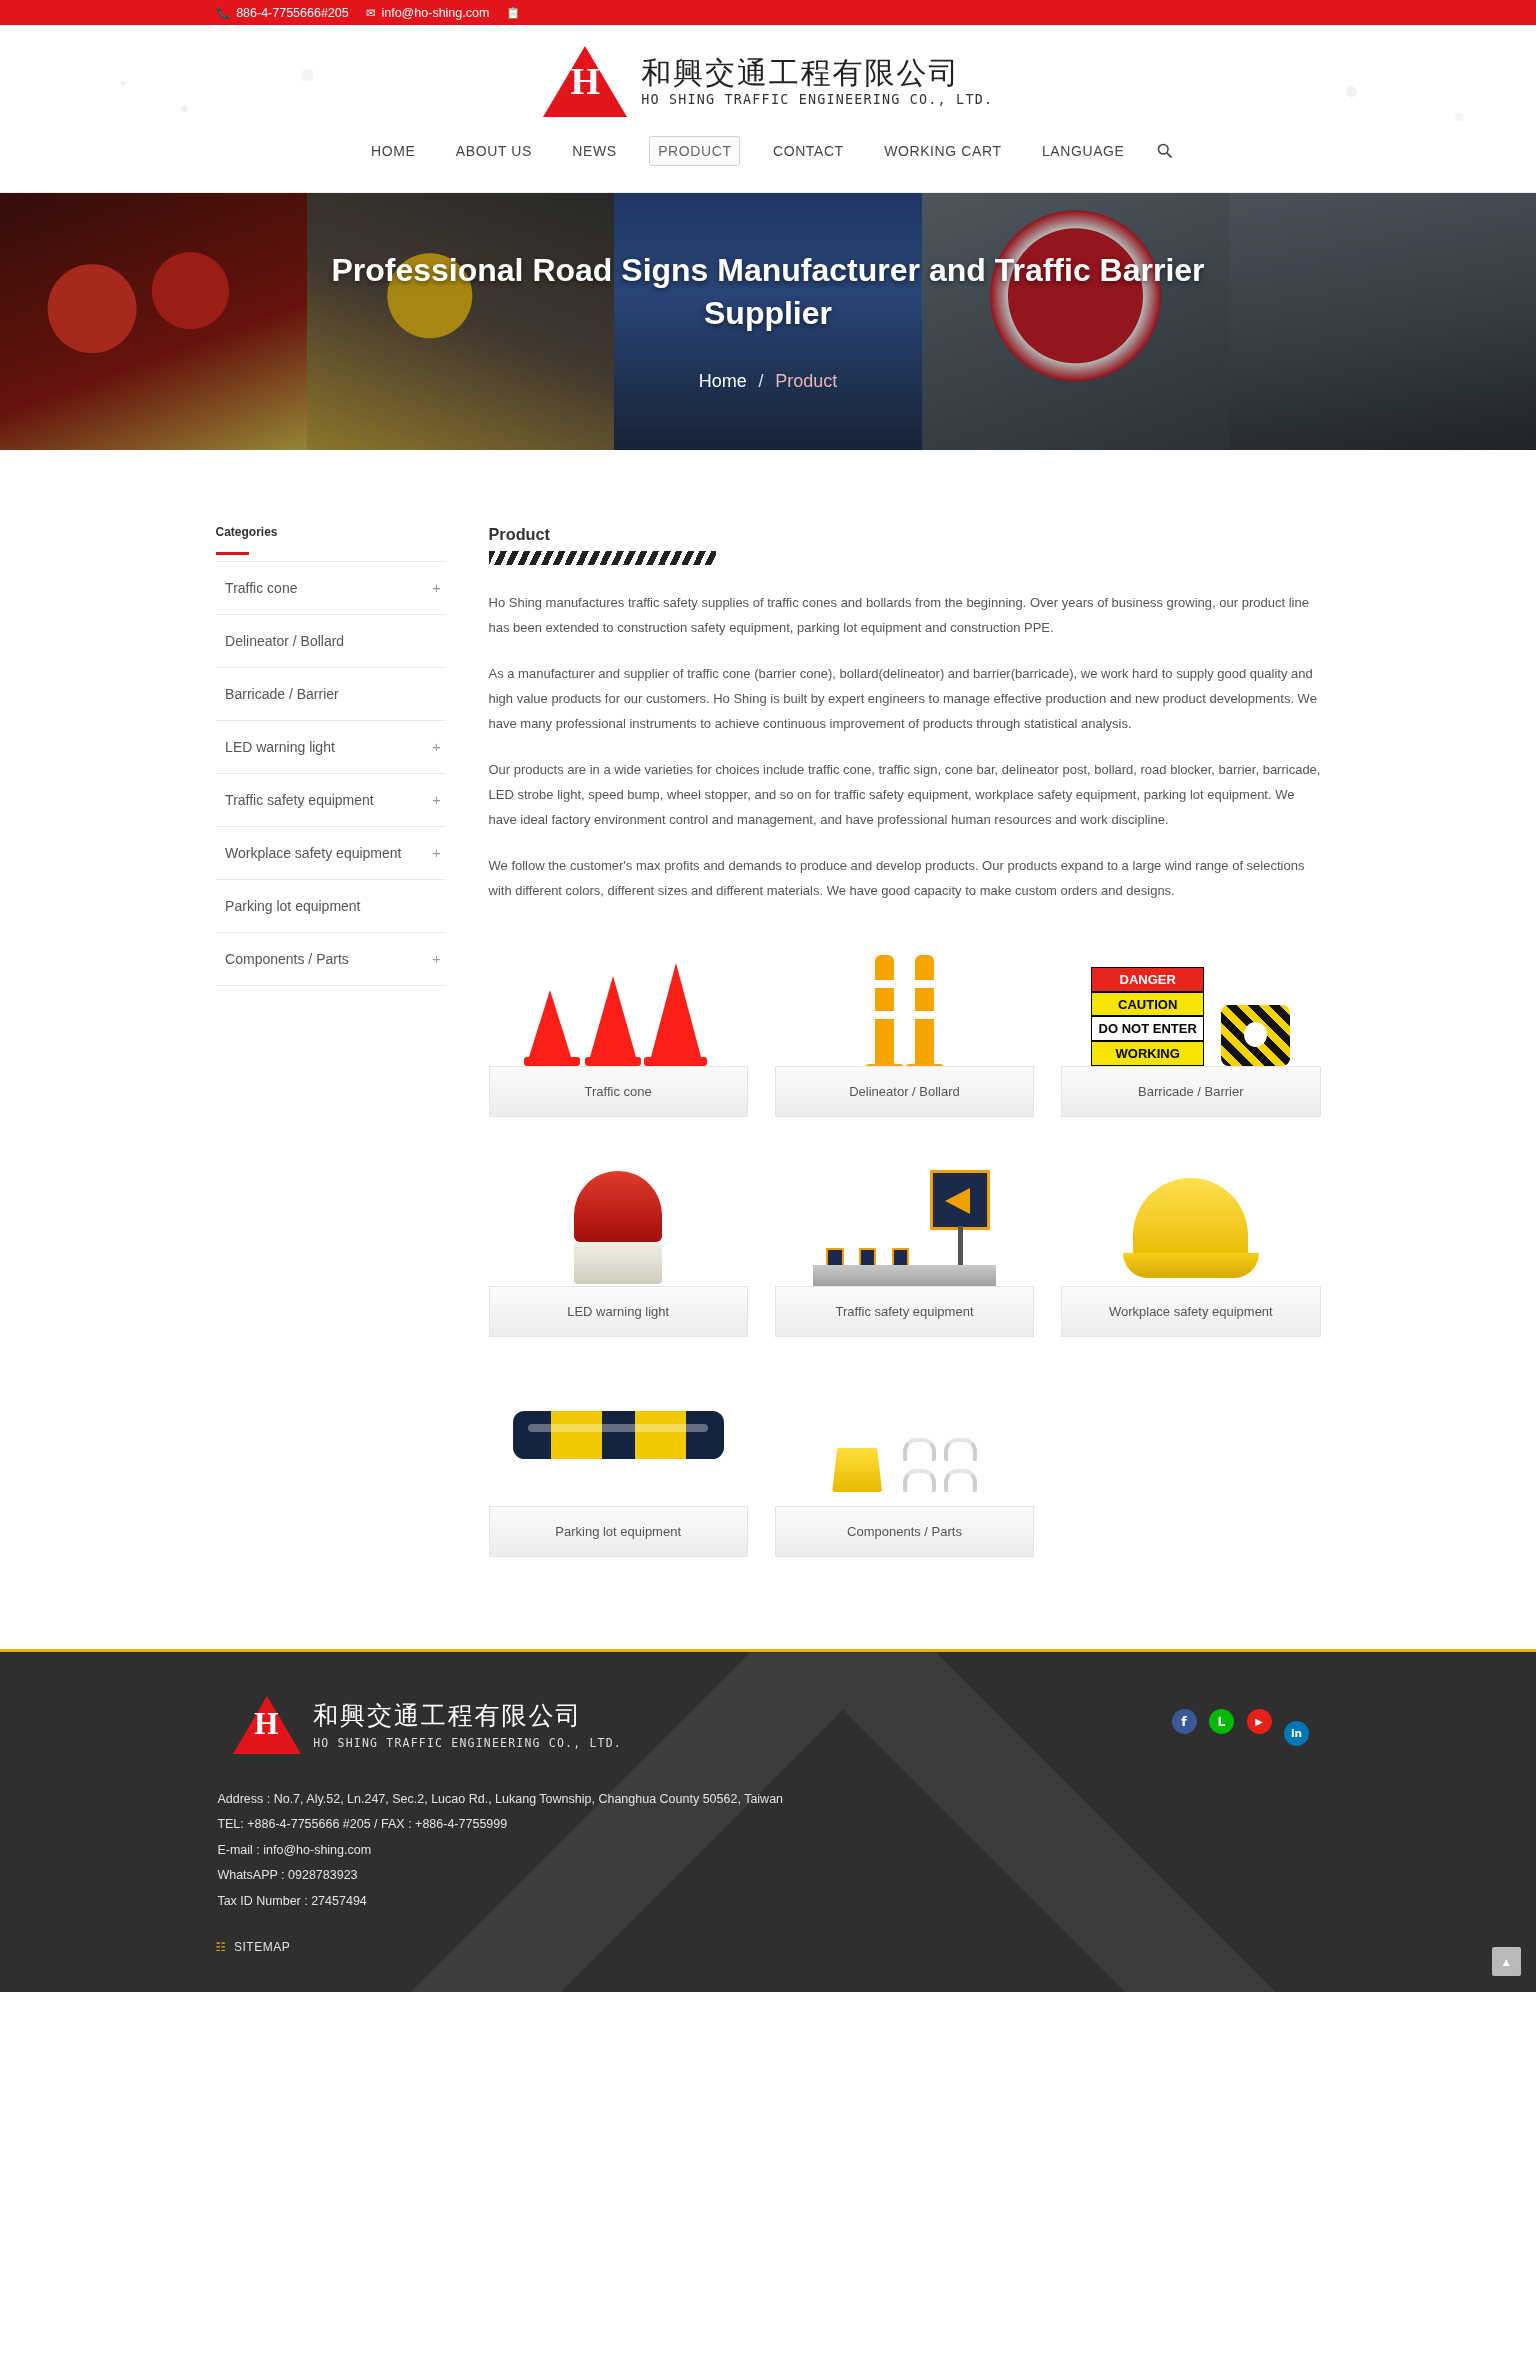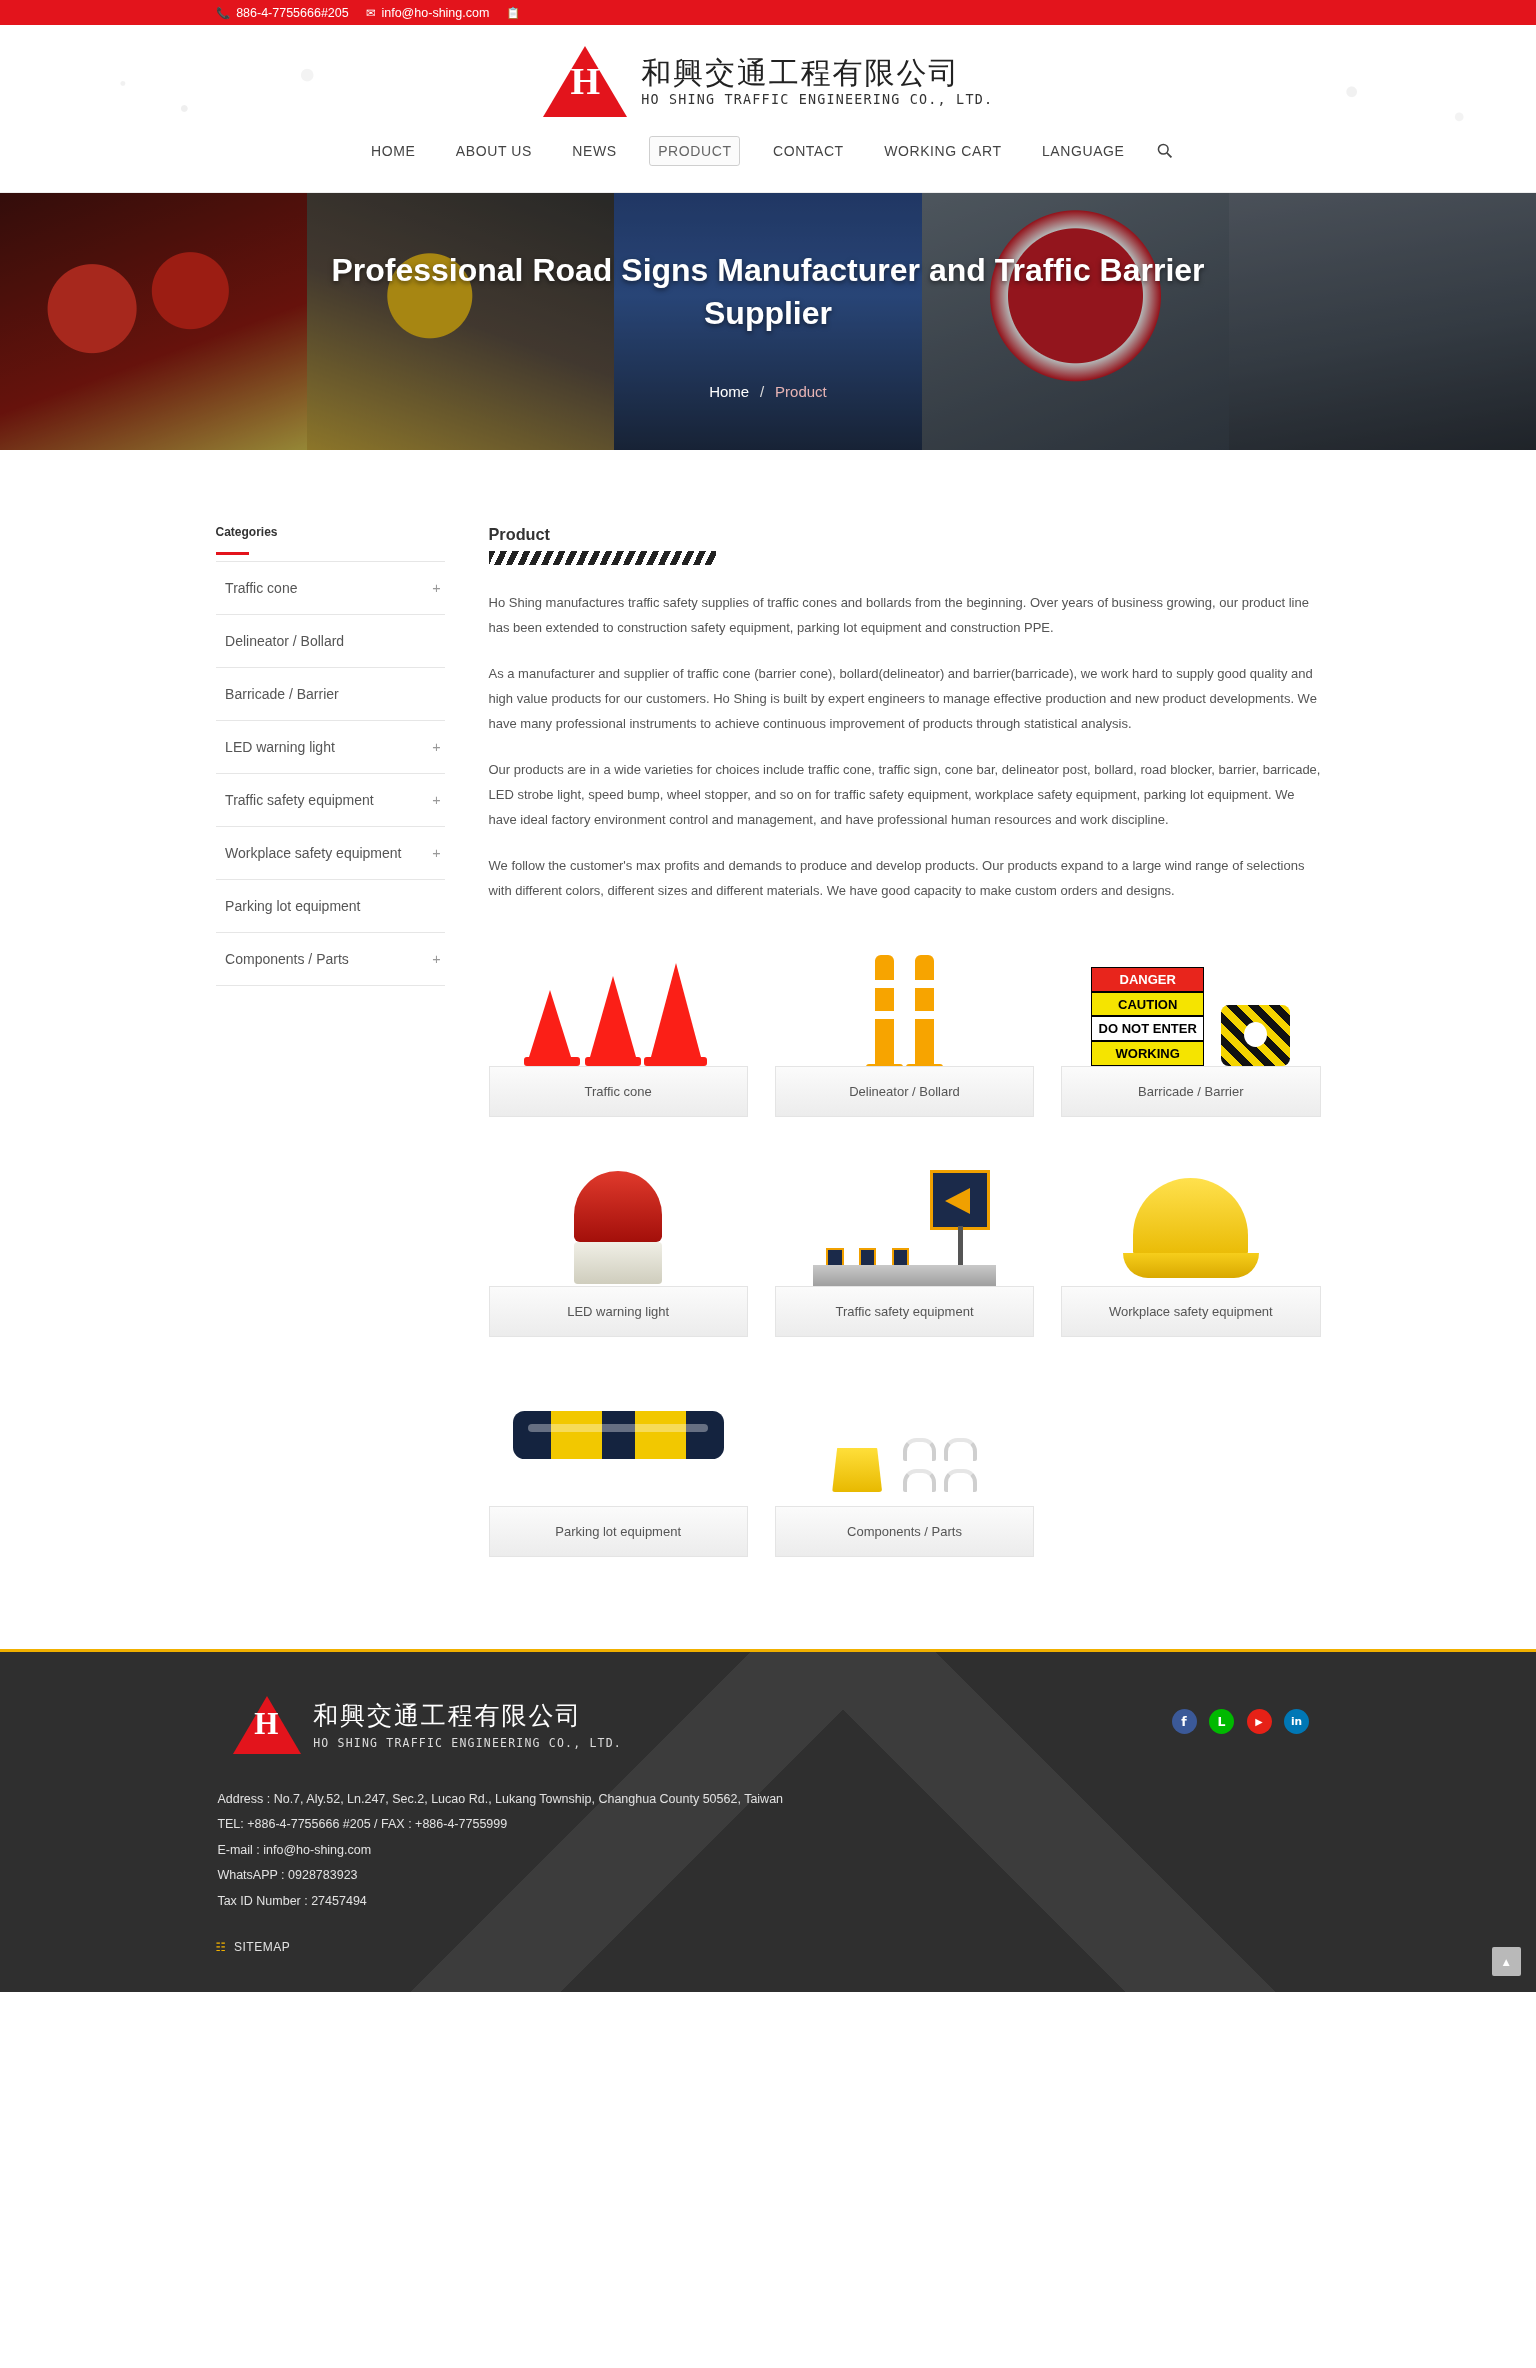--- a/index.html
+++ b/index.html
@@ -117,21 +117,21 @@
   .hero-inner {
     position:relative; z-index:2;
     width: 1105px; margin: 0 auto;
     padding-top: 56px; text-align:center; color:#fff;
   }
   .hero-title {
     font-size: 32px; font-weight: bold; line-height: 1.35;
     text-shadow: 0 1.9px 4.8px rgba(0,0,0,.5);
     max-width: 990px; margin: 0 auto;
   }
-  .crumb { margin-top: 48px; font-size: 15px; color:#fff; }
+  .crumb { margin-top: 36px; font-size: 18px; color:#fff; }
   .crumb a { color:#fff; text-decoration:none; }
   .crumb .sep { margin: 0 6.7px; color:#ddd; }
   .crumb .cur { color:#e8b4b4; }
 
   
   .page {
     width: 1105px; margin: 0 auto;
     display: flex; gap: 0;
     padding: 75px 0 92px 0;
   }
@@ -512,21 +512,21 @@
           <div class="cn">和興交通工程有限公司</div>
           <div class="en">HO SHING TRAFFIC ENGINEERING CO., LTD.</div>
         </div>
       </div>
 
       <div class="f-right">
         <div class="socials">
           <span class="soc" style="background:#3b5998">f</span>
           <span class="soc" style="background:#00b900">L</span>
           <span class="soc" style="background:#e62117;font-size:9.6px;">▶</span>
-          <span class="soc" style="background:#0077b5;font-size:10.6px;">in</span>
+          <span class="soc" style="background:#0077b5;font-size:10.6px;margin-top:12px;">in</span>
         </div>
       </div>
     </div>
 
     <div class="f-info">
       <div>Address : No.7, Aly.52, Ln.247, Sec.2, Lucao Rd., Lukang Township, Changhua County 50562, Taiwan</div>
       <div>TEL: +886-4-7755666 #205 /  FAX : +886-4-7755999</div>
       <div>E-mail : info@ho-shing.com</div>
       <div>WhatsAPP : 0928783923</div>
       <div>Tax ID Number :  27457494</div>

